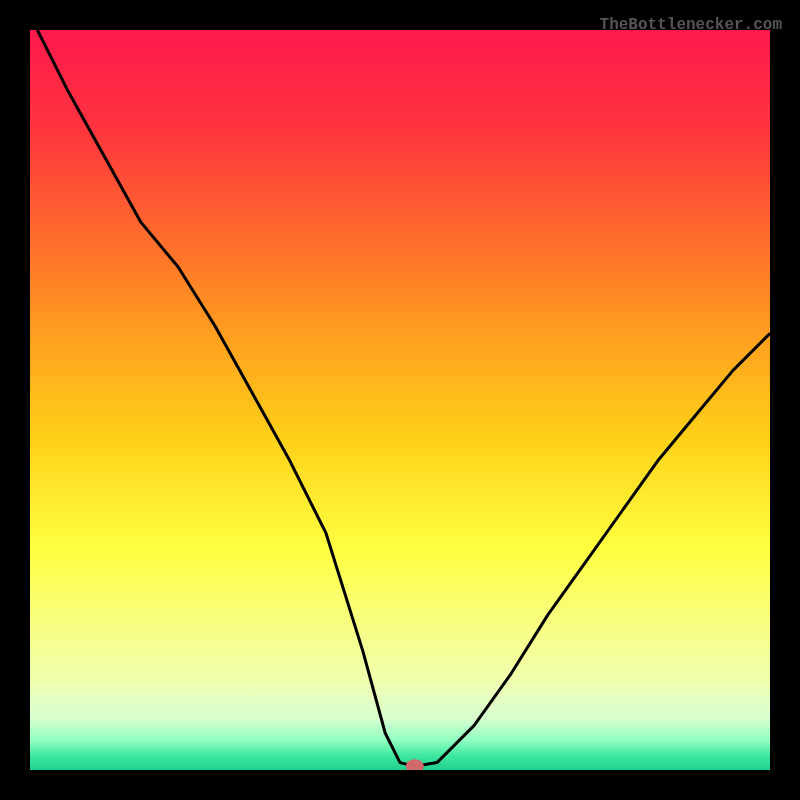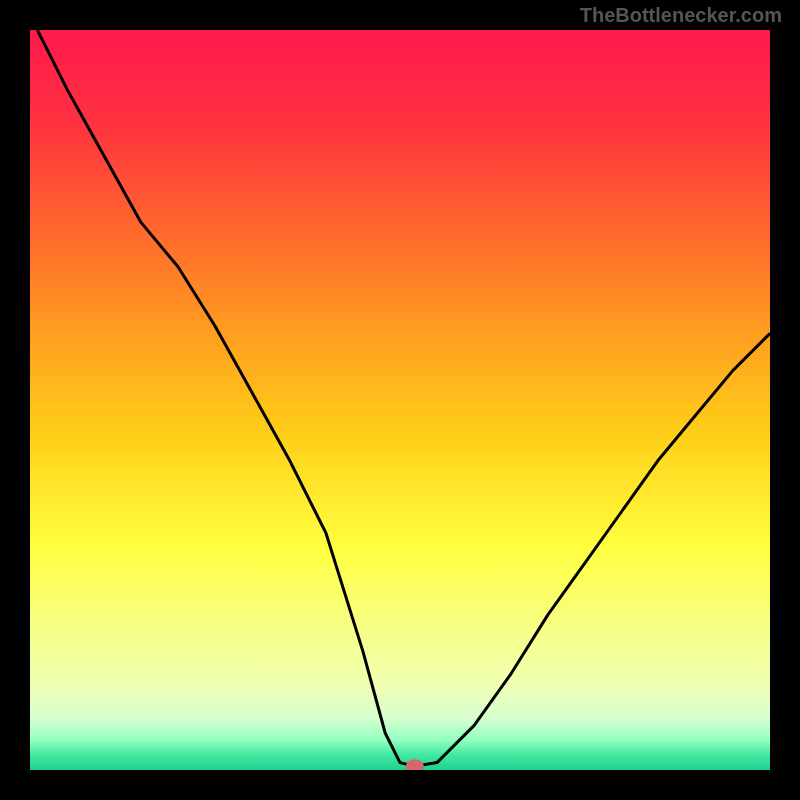--- a/index.html
+++ b/index.html
@@ -12,26 +12,27 @@
     font-family: Arial, sans-serif;
   }
   .container {
     width: 800px;
     height: 800px;
     position: relative;
     background: #000;
   }
   .watermark {
     position: absolute;
-    top: 4px;
+    top: 16px;
     right: 18px;
     color: #555;
-    font-size: 20px;
+    font-size: 16px;
     font-weight: bold;
     z-index: 10;
+    font-family: Liberation Mono, monospace;
   }
   .plot-area {
     position: absolute;
     left: 30px;
     top: 30px;
     width: 740px;
     height: 740px;
   }
   svg {
     display: block;

